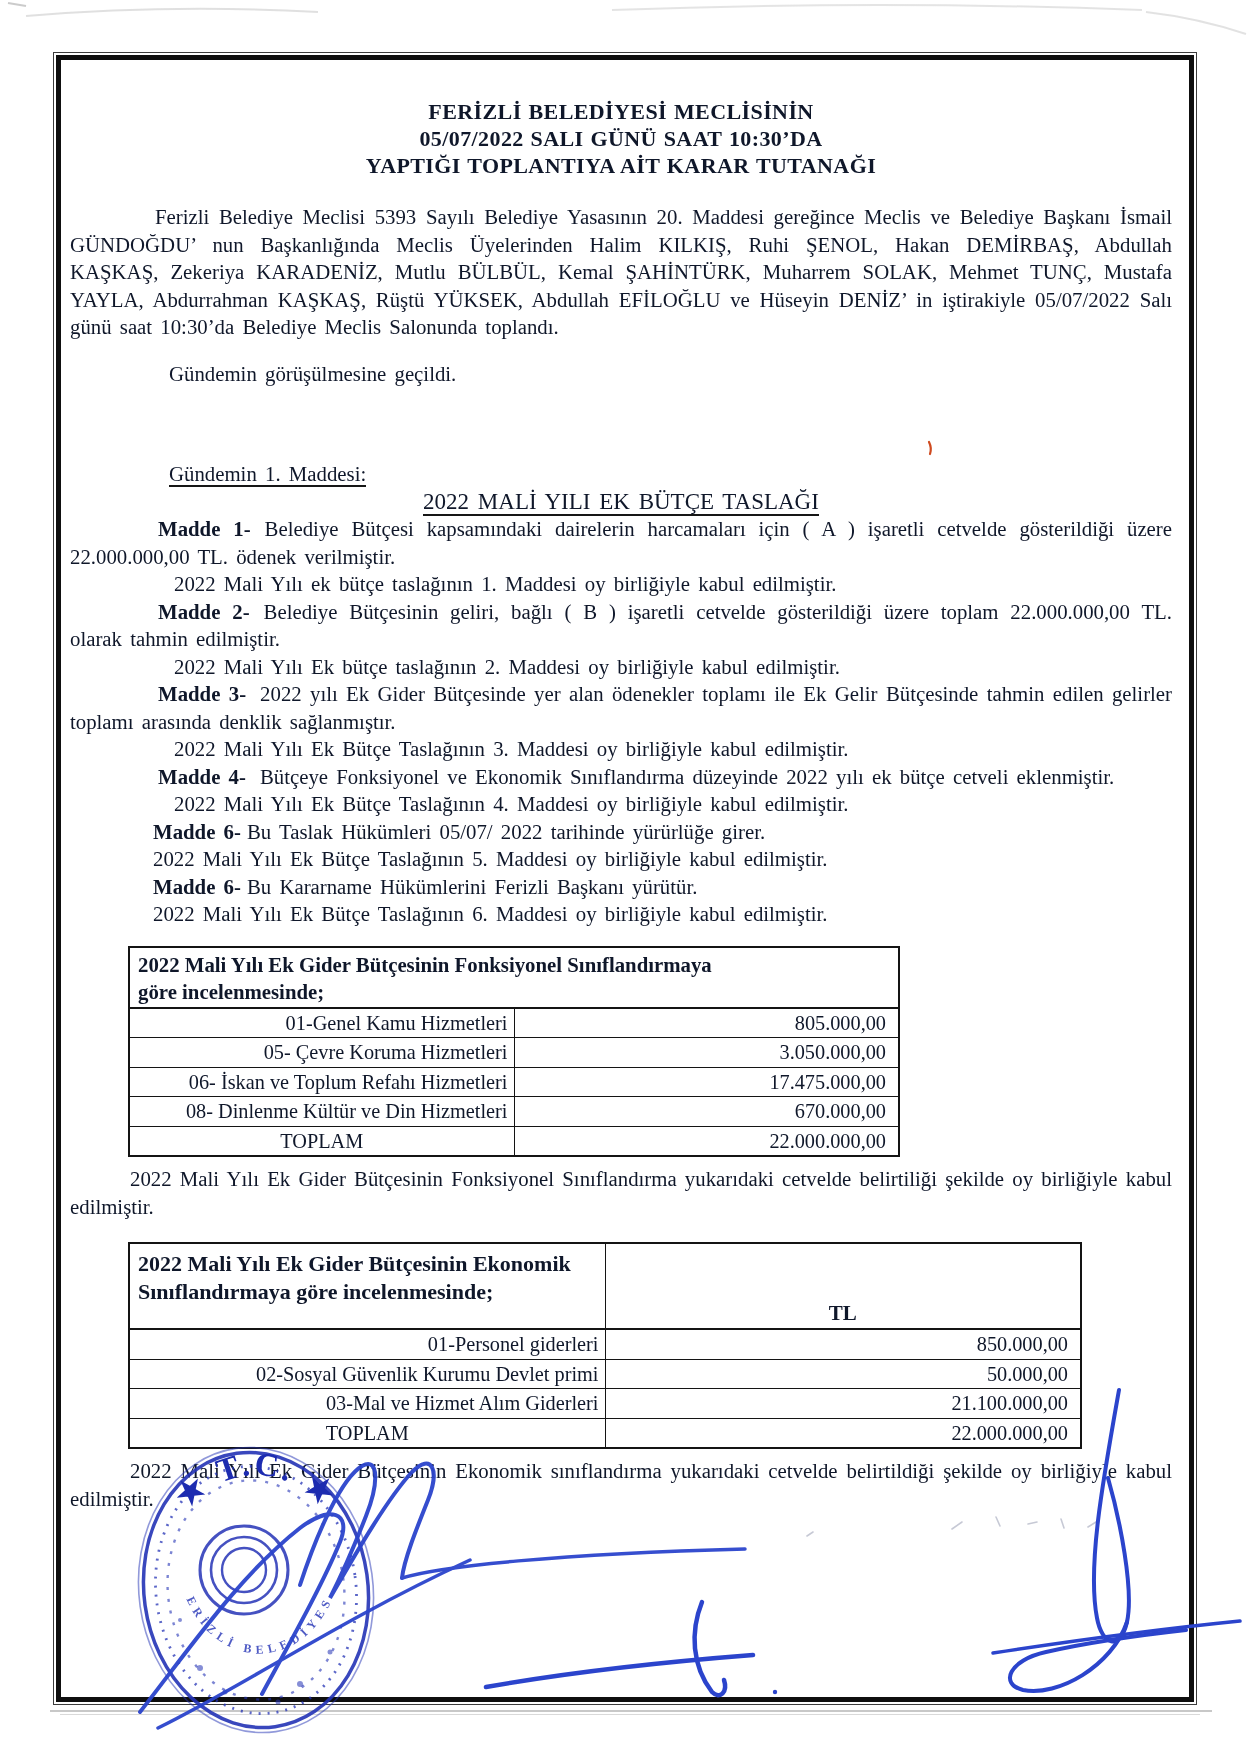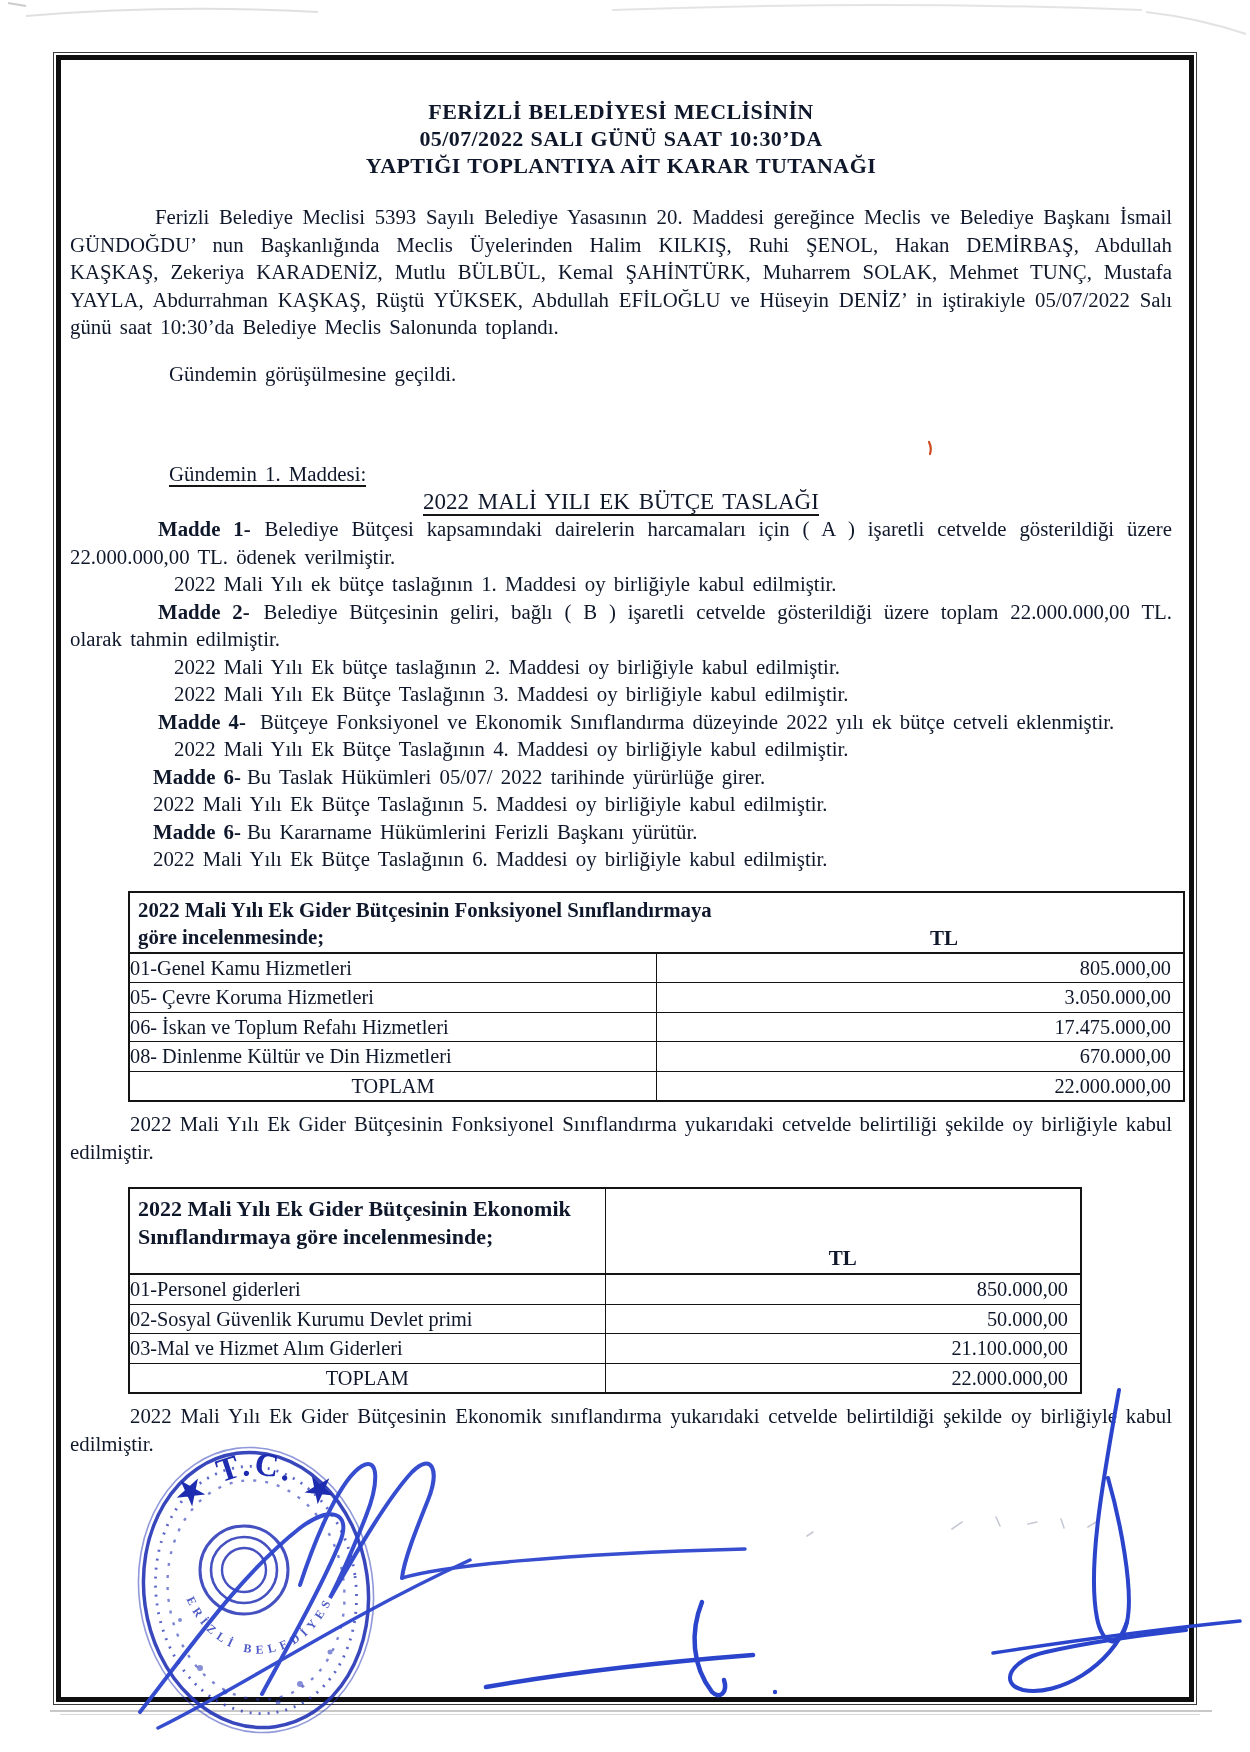--- a/index.html
+++ b/index.html
@@ -29,27 +29,27 @@
   }
   .agenda-t{text-align:center;font-size:23px;font-weight:bold;}
   .art{text-indent:88px;}
   .art b{margin-right:14px;}
   .art.sm{text-indent:83px;}
   .art.sm b{margin-right:6px;}
   .res{text-indent:104px;text-align:left;}
   .res.sm{text-indent:83px;}
 
   table{border-collapse:collapse;margin-left:58px;font-size:20.3px;table-layout:fixed;}
-  #t1{margin-top:18px;width:1057px;border:2px solid #141414;}
+  #t1{margin-top:18px;width:772px;border:2px solid #141414;}
   #t2{margin-top:22px;width:954px;border:2px solid #141414;}
   #t1 td,#t2 td{border:1.5px solid #141414;overflow:hidden;}
   .t1h{position:relative;font-weight:bold;padding:3px 8px 2px 8px;border-bottom:2.5px solid #141414 !important;}
   .t1h .hl{display:block;line-height:27px;font-size:20.8px;}
   .t1h .tl{position:absolute;left:694px;bottom:1px;width:240px;text-align:center;font-size:21px;}
-  .lab{padding:1px 6px 1px 0;line-height:26.5px;}
+  .lab{padding:1px 6px 1px 12px;line-height:26.5px;text-align:right;}
   #t1 .lab{width:676px;}
   #t2 .lab{width:684px;}
   .val{text-align:right;padding:1px 12px 1px 6px;line-height:26.5px;}
   .tot{text-align:center;padding:1px 6px;line-height:26.5px;}
   .t2hl{font-weight:bold;vertical-align:top;padding:6px 10px 4px 8px;height:86px;box-sizing:border-box;
         border-bottom:2.5px solid #141414 !important;}
   .t2hl .hl{display:block;line-height:27.5px;font-size:22px;}
   .t2hr{vertical-align:bottom;text-align:center;font-weight:bold;font-size:21px;padding-bottom:2px;
         border-bottom:2.5px solid #141414 !important;}
   .note{margin-top:8px;text-indent:60px;}
@@ -82,20 +82,21 @@
     <p class="agenda-h"><span class="u">Gündemin 1. Maddesi:</span></p>
 
     <p class="agenda-t"><span class="u">2022  MALİ YILI EK BÜTÇE TASLAĞI</span></p>
 
     <p class="art"><b>Madde 1-</b><span>Belediye Bütçesi kapsamındaki dairelerin harcamaları için ( A ) işaretli cetvelde gösterildiği üzere  22.000.000,00 TL. ödenek verilmiştir.</span></p>
     <p class="res">2022 Mali Yılı ek bütçe taslağının 1. Maddesi oy birliğiyle kabul edilmiştir.</p>
 
     <p class="art"><b>Madde 2-</b><span>Belediye Bütçesinin geliri, bağlı ( B ) işaretli cetvelde gösterildiği üzere toplam 22.000.000,00 TL. olarak tahmin edilmiştir.</span></p>
     <p class="res">2022 Mali Yılı Ek bütçe taslağının 2. Maddesi oy birliğiyle kabul edilmiştir.</p>
 
+    <p class="art"><b>Madde 3-</b><span>2022 yılı Ek Gider Bütçesinde yer alan ödenekler toplamı ile Ek Gelir Bütçesinde tahmin edilen gelirler toplamı arasında denklik sağlanmıştır.</span></p>
     <p class="res">2022 Mali Yılı Ek Bütçe Taslağının  3. Maddesi oy birliğiyle kabul edilmiştir.</p>
 
     <p class="art"><b>Madde 4-</b><span>Bütçeye Fonksiyonel ve Ekonomik Sınıflandırma düzeyinde 2022 yılı ek bütçe cetveli eklenmiştir.</span></p>
     <p class="res">2022 Mali Yılı Ek Bütçe Taslağının 4. Maddesi oy birliğiyle kabul edilmiştir.</p>
 
     <p class="art sm"><b>Madde 6-</b><span>Bu Taslak Hükümleri 05/07/ 2022  tarihinde yürürlüğe girer.</span></p>
     <p class="res sm">2022 Mali Yılı Ek Bütçe Taslağının 5. Maddesi oy birliğiyle kabul edilmiştir.</p>
 
     <p class="art sm"><b>Madde 6-</b><span>Bu Kararname Hükümlerini Ferizli Başkanı yürütür.</span></p>
     <p class="res sm">2022  Mali Yılı Ek Bütçe Taslağının 6. Maddesi oy birliğiyle kabul edilmiştir.</p>

